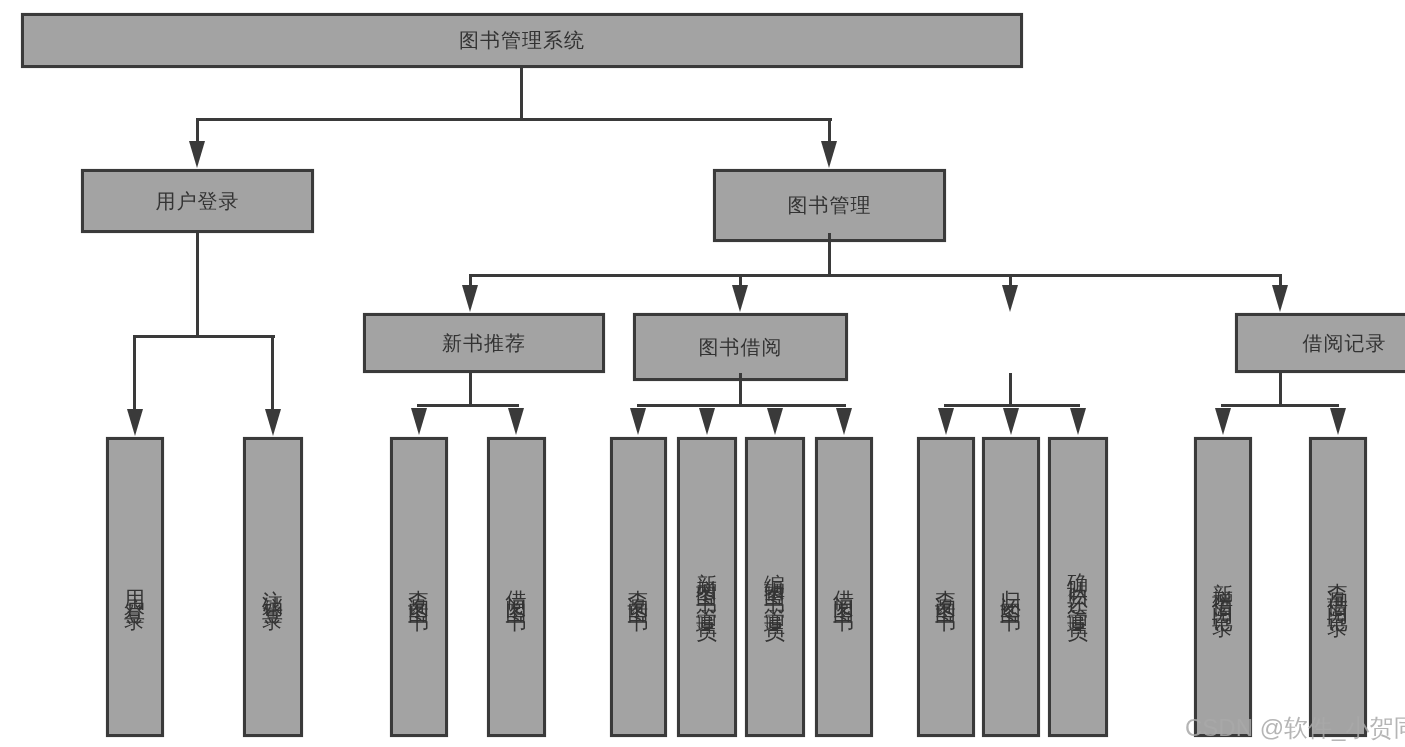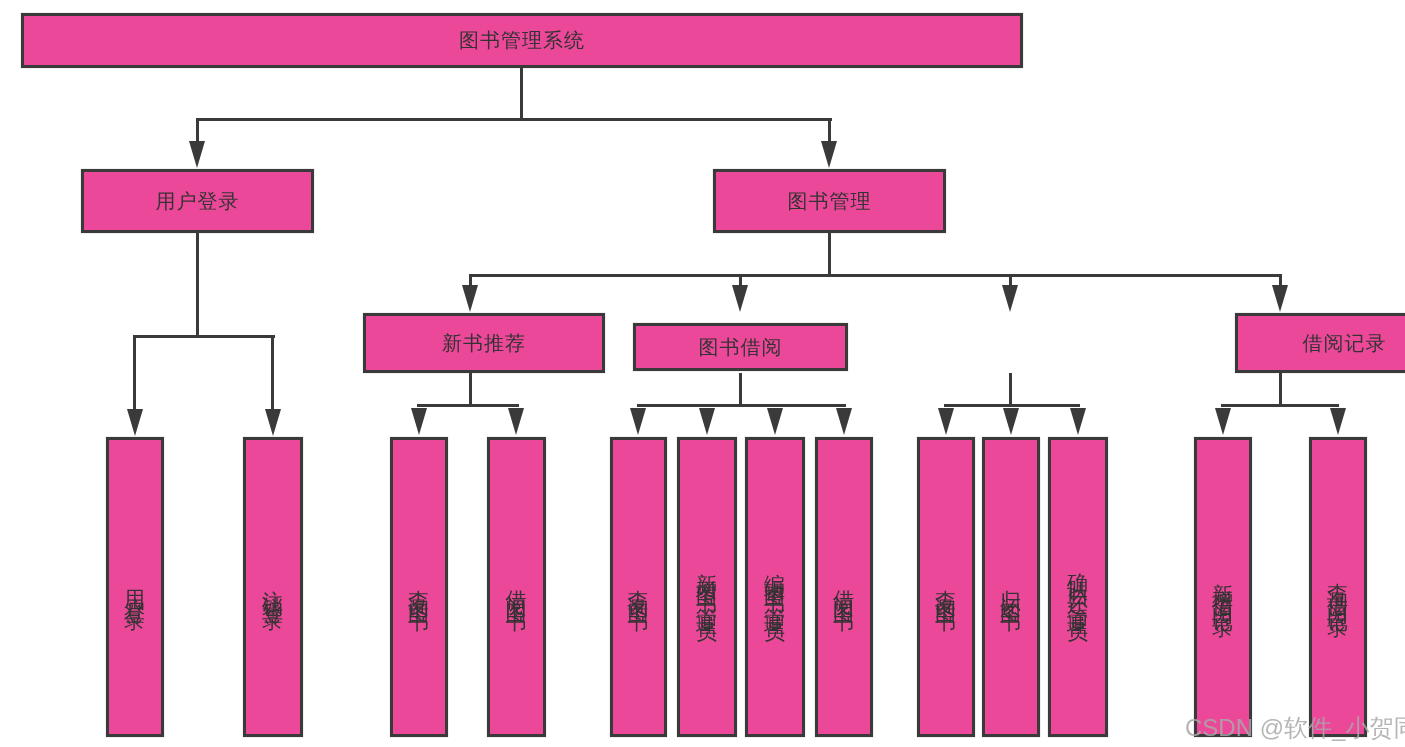--- a/index.html
+++ b/index.html
@@ -8,21 +8,21 @@
     font-family: "Liberation Sans", "DejaVu Sans", sans-serif;
     background: #ffffff;
     position: relative;
     overflow: hidden;
   }
   .stage { position: absolute; left: 0; top: 0; width: 1405px; height: 747px; }
 
   .box {
     position: absolute;
     border: 3px solid #3a3a3a;
-    background: #ec4899;
+    background: #a3a3a3;
     display: flex;
     align-items: center;
     justify-content: center;
     color: #333333;
     box-shadow: 0 0 1px rgba(0,0,0,0.35);
   }
   .hbox { font-size: 20px; letter-spacing: 1px; }
   .vbox span {
     writing-mode: vertical-rl;
     text-orientation: mixed;
@@ -72,21 +72,21 @@
 
   <div class="vline" style="left:196px; top:121px; height:22px;"></div>
   <div class="arrow" style="left:189px; top:141px;"></div>
 
   <div class="vline" style="left:828px; top:121px; height:22px;"></div>
   <div class="arrow" style="left:821px; top:141px;"></div>
 
   <div class="box hbox" style="left:81px; top:169px; width:233px; height:64px;">
     <span>用户登录</span>
   </div>
-  <div class="box hbox" style="left:713px; top:169px; width:233px; height:64px;">
+  <div class="box hbox" style="left:713px; top:169px; width:233px; height:73px;">
     <span>图书管理</span>
   </div>
 
   <div class="vline" style="left:196px; top:233px; height:104px;"></div>
   <div class="hline" style="left:133px; top:335px; width:142px;"></div>
   <div class="vline" style="left:133px; top:338px; height:72px;"></div>
   <div class="arrow" style="left:127px; top:409px;"></div>
   <div class="vline" style="left:271px; top:338px; height:72px;"></div>
   <div class="arrow" style="left:265px; top:409px;"></div>
 
@@ -97,21 +97,21 @@
   <div class="vline" style="left:739px; top:277px; height:11px;"></div>
   <div class="arrow" style="left:732px; top:285px;"></div>
   <div class="vline" style="left:1009px; top:277px; height:11px;"></div>
   <div class="arrow" style="left:1002px; top:285px;"></div>
   <div class="vline" style="left:1279px; top:277px; height:11px;"></div>
   <div class="arrow" style="left:1272px; top:285px;"></div>
 
   <div class="box hbox" style="left:363px; top:313px; width:242px; height:60px;">
     <span>新书推荐</span>
   </div>
-  <div class="box hbox" style="left:633px; top:323px; width:215px; height:48px;">
+  <div class="box hbox" style="left:633px; top:313px; width:215px; height:68px;">
     <span>图书借阅</span>
   </div>
   <div class="box hbox" style="left:1235px; top:313px; width:219px; height:60px;">
     <span>借阅记录</span>
   </div>
 
   <div class="vline" style="left:469px; top:373px; height:34px;"></div>
   <div class="hline" style="left:417px; top:404px; width:102px;"></div>
   <div class="arrow" style="left:411px; top:408px;"></div>
   <div class="arrow" style="left:508px; top:408px;"></div>

